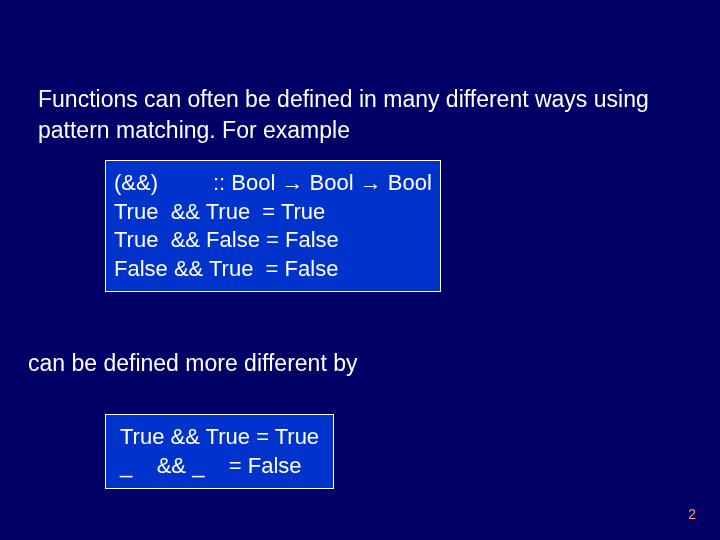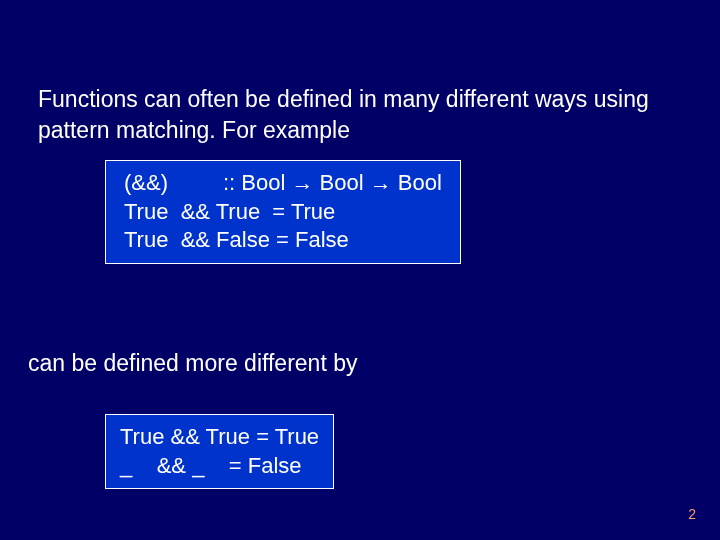--- a/index.html
+++ b/index.html
@@ -24,21 +24,21 @@
       right: 38px;
       line-height: 1.35;
       margin-top: 28px;
     }
     .code-block-1 {
       position: absolute;
       top: 160px;
       left: 105px;
       background-color: #0033cc;
       border: 1px solid white;
-      padding: 8px 18px;
+      padding: 8px 8px;
       color: white;
       font-size: 22px;
       line-height: 1.3;
     }
     .code-line {
       white-space: pre;
       font-family: Verdana, Geneva, sans-serif;
     }
     .mid-text {
       color: white;
@@ -69,20 +69,21 @@
   </style>
 </head>
 <body>
 
 <div class="intro-text">Functions can often be defined in many different ways using pattern matching.  For example</div>
 
 <div class="code-block-1">
   <div class="code-line">(&amp;&amp;)         :: Bool → Bool → Bool</div>
   <div class="code-line">True  &amp;&amp; True  = True</div>
   <div class="code-line">True  &amp;&amp; False = False</div>
+  <div class="code-line">False &amp;&amp; True  = False</div>
 </div>
 
 <div class="mid-text">can be defined more different by</div>
 
 <div class="code-block-2">
   <div class="code-line">True &amp;&amp; True = True</div>
   <div class="code-line">_    &amp;&amp; _    = False</div>
 </div>
 
 <div class="page-number">2</div>

